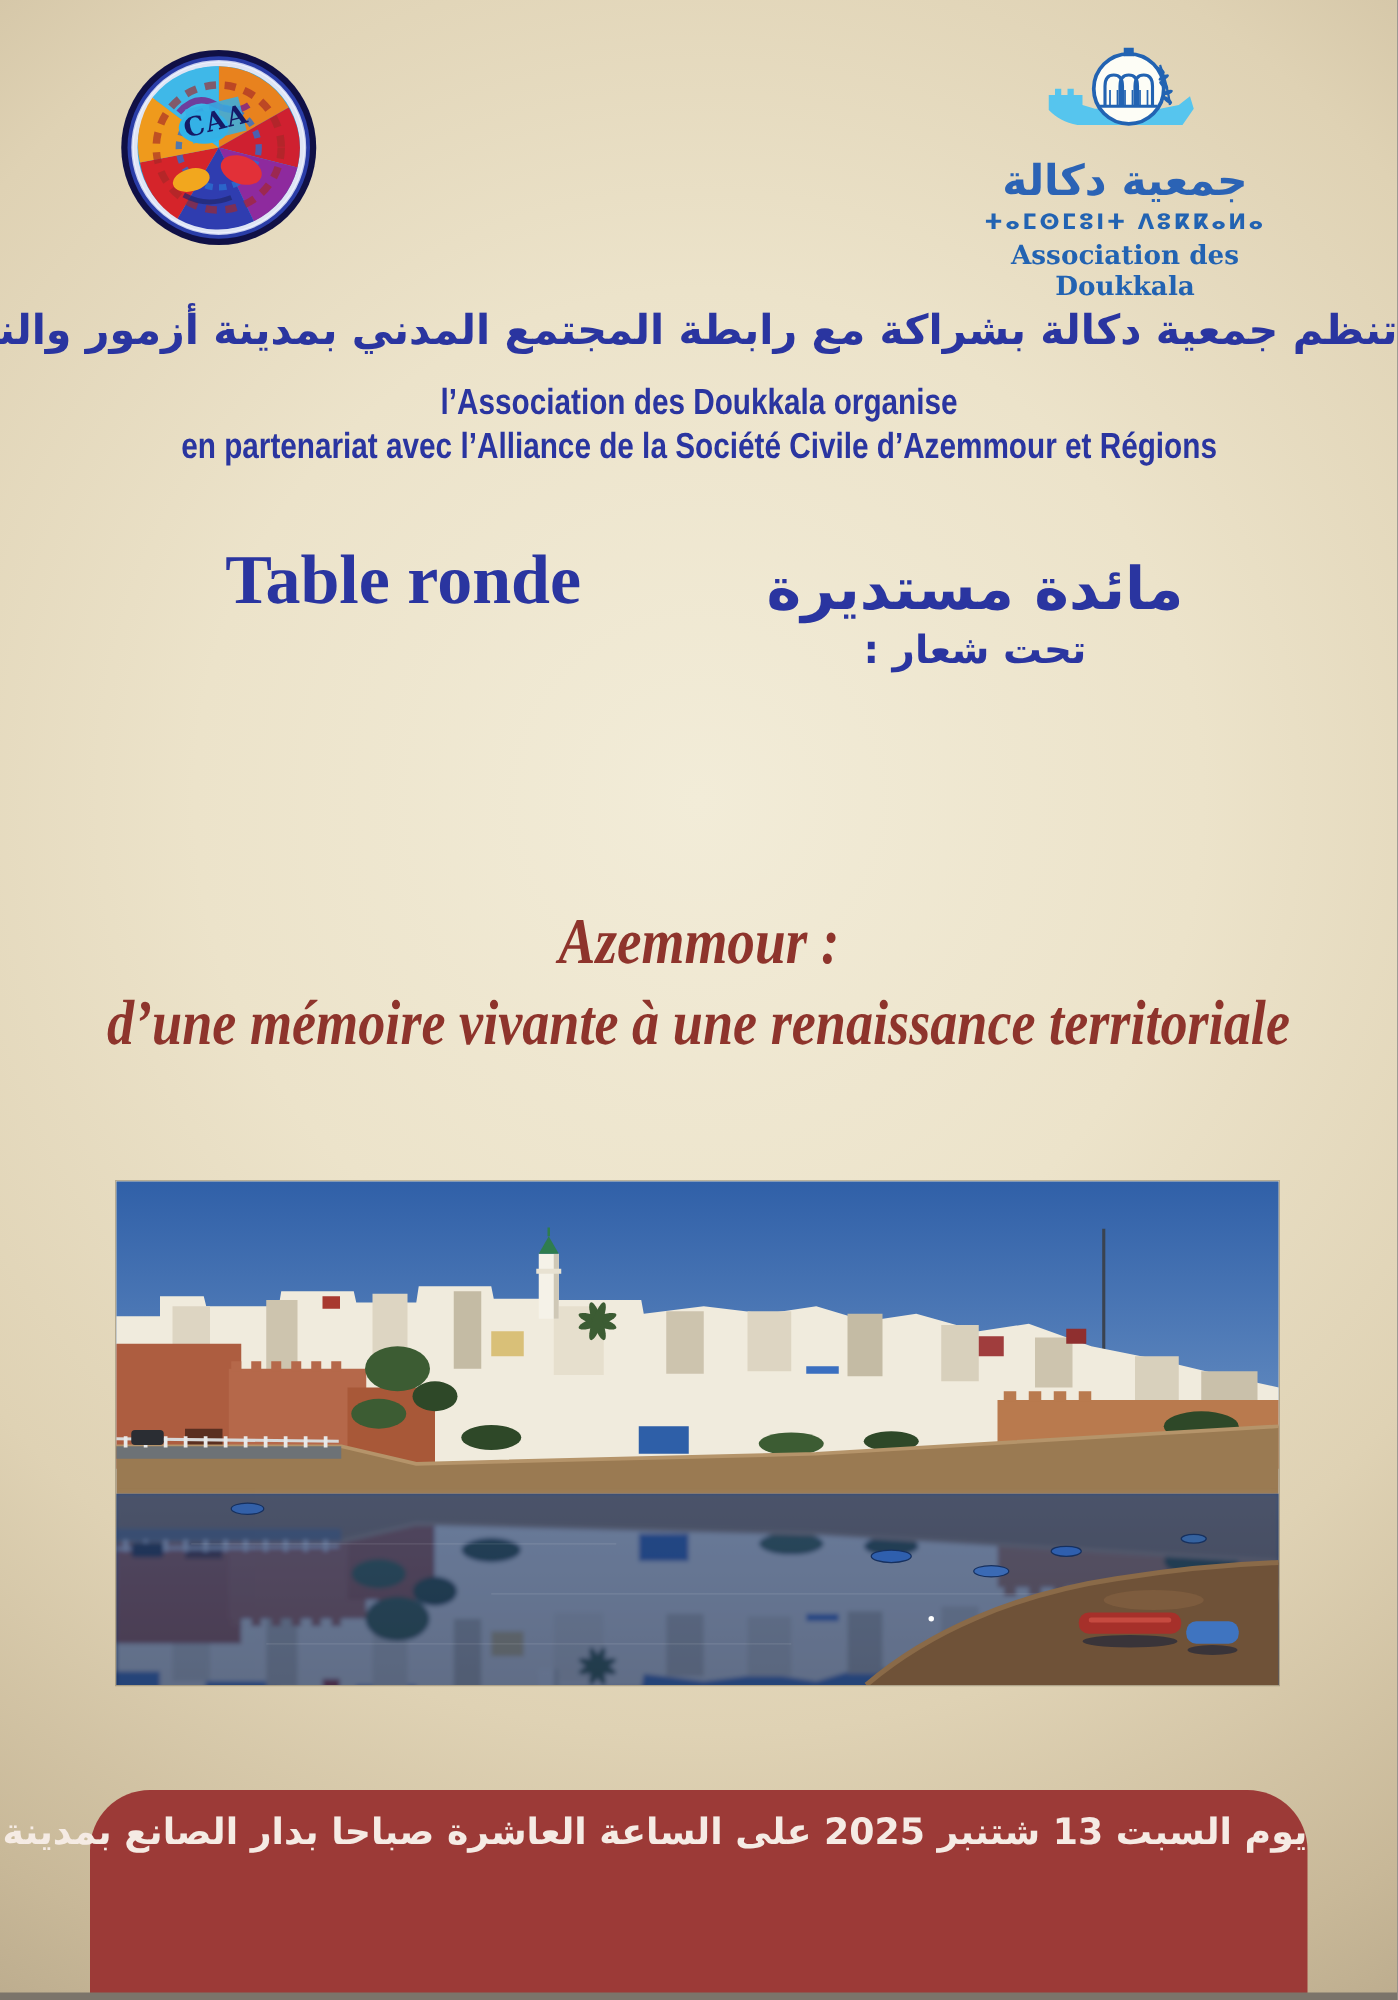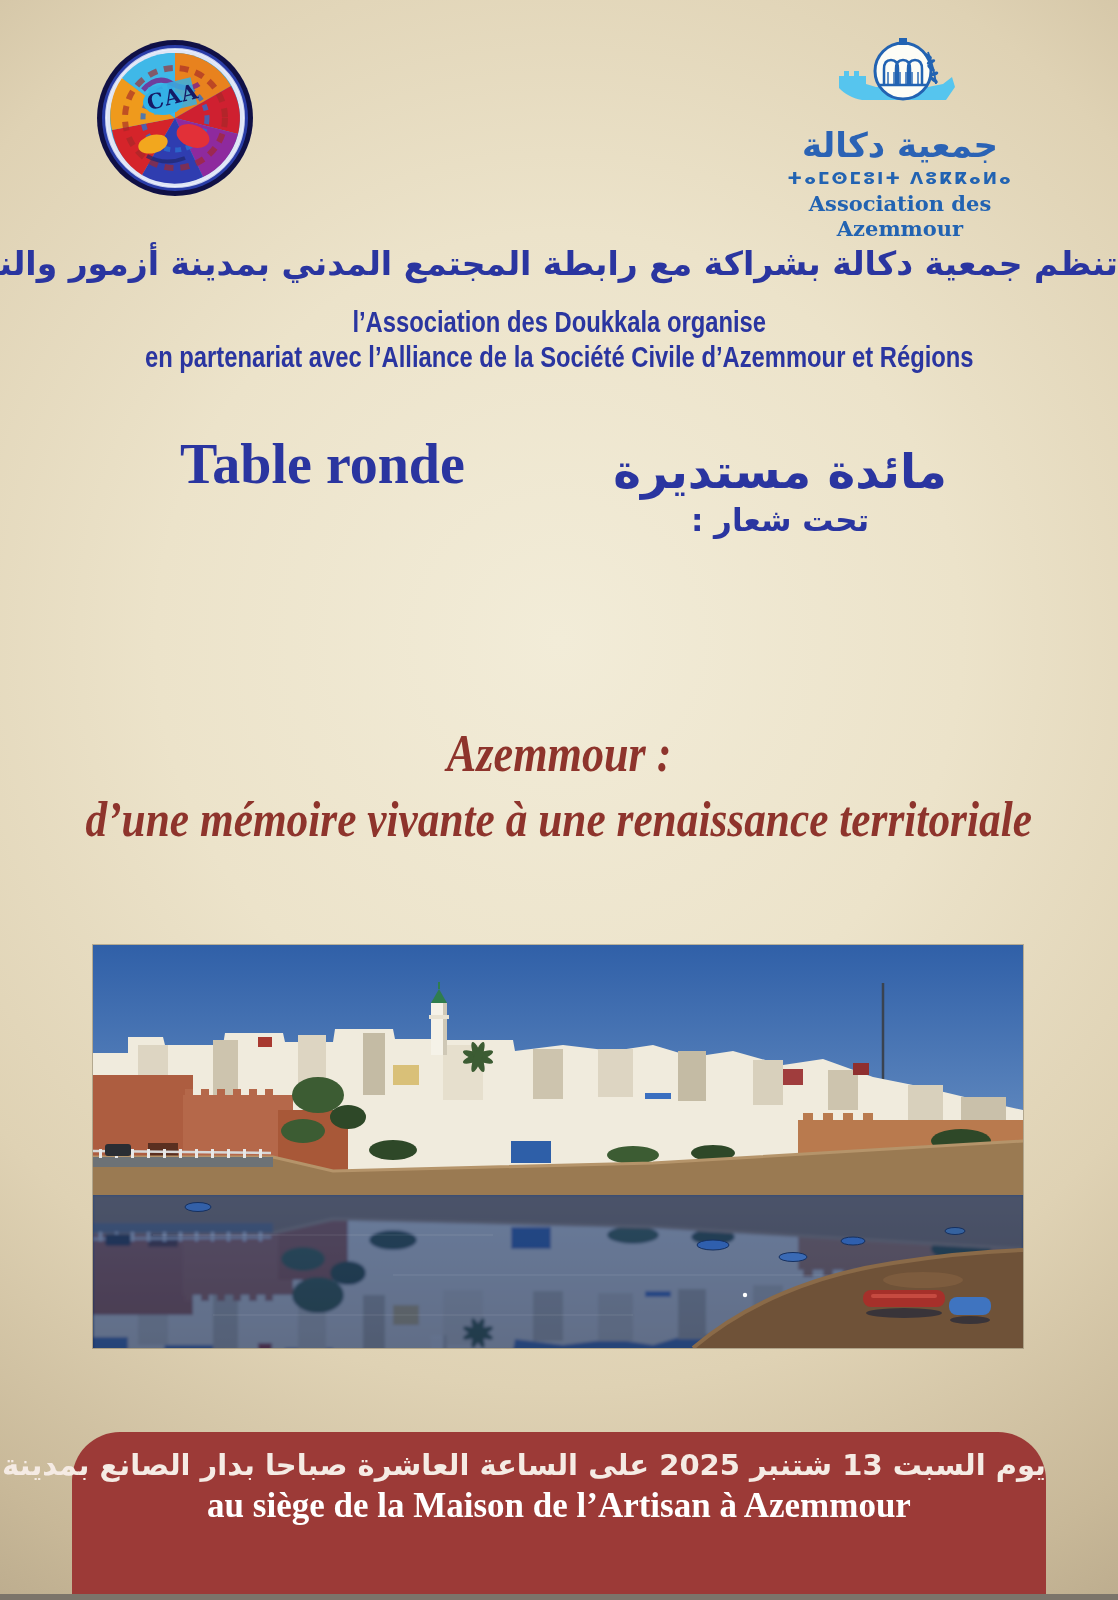--- a/index.html
+++ b/index.html
@@ -106,21 +106,21 @@
         <path d="M103,14 q6,16 8,32" fill="none" stroke="#2263b2" stroke-width="1.8"></path>
         <ellipse cx="103" cy="18" rx="4.5" ry="1.8" transform="rotate(35 103 18)"></ellipse>
         <ellipse cx="106" cy="24" rx="4.5" ry="1.8" transform="rotate(-25 106 24)"></ellipse>
         <ellipse cx="106" cy="30" rx="4.5" ry="1.8" transform="rotate(40 106 30)"></ellipse>
         <ellipse cx="109" cy="36" rx="4.5" ry="1.8" transform="rotate(-20 109 36)"></ellipse>
         <ellipse cx="109" cy="42" rx="4.5" ry="1.8" transform="rotate(38 109 42)"></ellipse>
       </g>
     </svg>
     <div class="dk-ar">جمعية دكالة</div>
     <div class="dk-tif">ⵜⴰⵎⵙⵎⵓⵏⵜ ⴷⵓⴽⴽⴰⵍⴰ</div>
-    <div class="dk-fr">Association des Azemmour</div>
+    <div class="dk-fr">Association des Doukkala</div>
   </div>
 
   <div class="row intro-ar navy">تنظم جمعية دكالة بشراكة مع رابطة المجتمع المدني بمدينة أزمور والنواحي</div>
   <div class="row intro-fr1 navy">
     <span class="condensed">l’Association des Doukkala organise</span>
   </div>
   <div class="row intro-fr2 navy">
     <span class="condensed">en partenariat avec l’Alliance de la Société Civile d’Azemmour et Régions</span>
   </div>
 
@@ -271,17 +271,16 @@
       <rect x="778" y="349" width="66" height="4" rx="2" fill="#c64a40"></rect>
       <ellipse cx="811" cy="368" rx="38" ry="5" fill="#0d1c3a" opacity=".55"></ellipse>
       <rect x="856" y="352" width="42" height="18" rx="8" fill="#3f74c0"></rect>
       <ellipse cx="877" cy="375" rx="20" ry="4" fill="#0d1c3a" opacity=".55"></ellipse>
       <circle cx="652" cy="350" r="2.2" fill="#ffffff"></circle>
     </g>
   </svg>
 
   <div class="banner">
     <div class="banner-ar">يوم السبت 13 شتنبر 2025 على الساعة العاشرة صباحا بدار الصانع بمدينة أزمور</div>
-    <div class="banner-fr2">au siège de la Maison de l’Artisan à Azemmour</div>
   </div>
 
   <div class="bottom-edge"></div>
 </div>
 
 </body></html>

